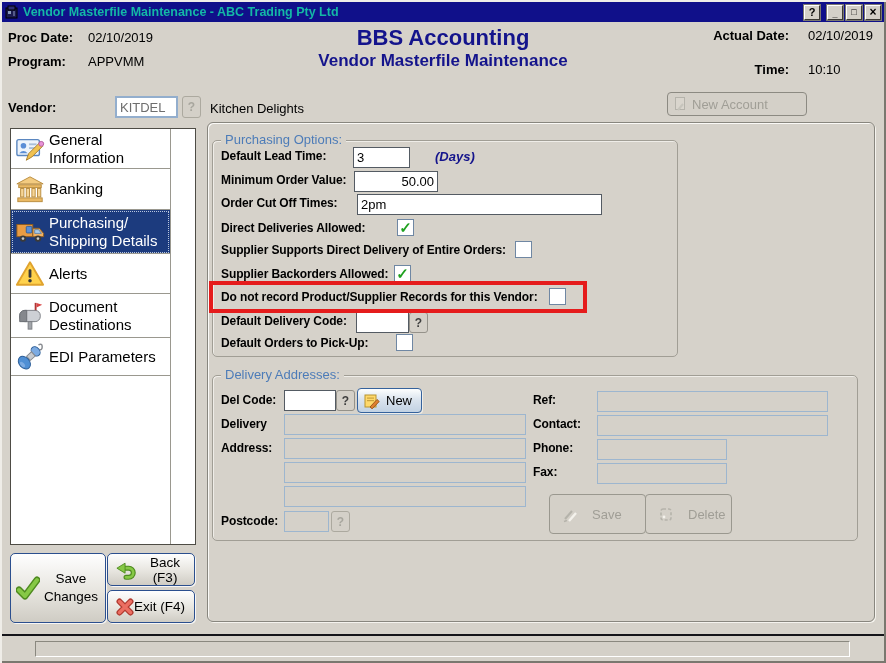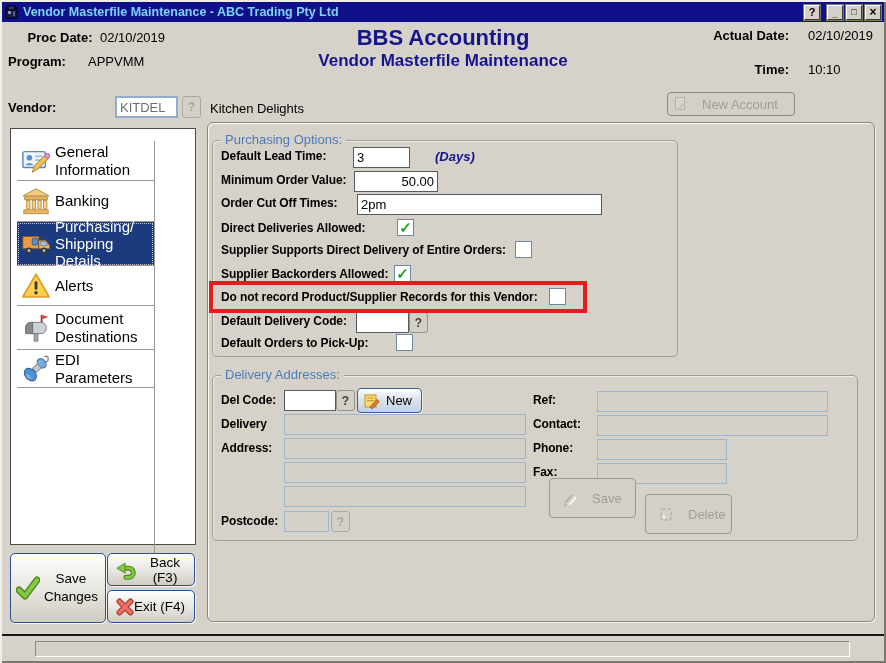--- a/index.html
+++ b/index.html
@@ -6,55 +6,55 @@
   *{box-sizing:border-box;}
   .window{
     position:relative;width:886px;height:663px;background:#d6d2ca;overflow:hidden;
     font-family:"Liberation Sans",sans-serif;color:#000;
     box-shadow:inset 2px 2px 0 #efede8, inset -2px -2px 0 #7a786f;
   }
   
   .titlebar{position:absolute;left:2px;top:2px;right:2px;height:20px;
     background:var(--titlebar,#10108a);display:flex;align-items:center;padding:0 3px;gap:3px;}
   .title-icon{width:15px;height:15px;flex:0 0 auto;display:flex;}
-  .title-text{flex:1;color:#7dd3fc;font-size:12.5px;font-weight:bold;white-space:nowrap;overflow:hidden;}
+  .title-text{flex:1;color:#14b8a6;font-size:12.5px;font-weight:bold;white-space:nowrap;overflow:hidden;}
   .tb-btn{width:16px;height:15px;background:#d4d0c8;border:1px solid;border-color:#ffffff #3c3a35 #3c3a35 #ffffff;
     box-shadow:0 0 0 1px #7a786f;display:flex;align-items:center;justify-content:center;
     font-family:inherit;font-size:10px;font-weight:bold;color:#000;padding:0;cursor:pointer;}
   .tb-help{margin-right:4px;font-size:11px;}
   .tb-min{align-items:flex-end;padding-bottom:2px;font-size:9px;line-height:5px;}
   .tb-max{font-size:9px;}
   .tb-close{font-size:12px;}
   
   .hlabel{font-weight:bold;font-size:13px;}
   .hval{font-size:13px;}
   .hdr-row{position:absolute;white-space:nowrap;}
   .hdr-row .hlabel{display:inline-block;width:80px;}
-  .hdr-left1{left:20px;top:28px;text-align:center;} .hdr-left2{left:8px;top:52px;}
+  .hdr-left1{left:8px;top:28px;} .hdr-left2{left:8px;top:52px;}
   .hdr-right{position:absolute;right:10px;top:28px;display:grid;grid-template-columns:auto 68px;column-gap:8px;row-gap:10px;gap:19px;}
   .hdr-right .hlabel{text-align:right;}
   .app-title{position:absolute;left:0;right:0;top:25px;text-align:center;
     font-size:22px;font-weight:bold;color:var(--heading,#14148c);pointer-events:none;}
   .screen-title{position:absolute;left:0;right:0;top:51px;text-align:center;
     font-size:17px;font-weight:bold;color:var(--heading,#14148c);pointer-events:none;}
   
   .vendor-label{position:absolute;left:8px;top:100px;font-size:13px;font-weight:bold;}
   .vendor-input{position:absolute;left:115px;top:96px;width:63px;height:22px;border:2px solid #93aecd;
     background:#fff;color:#6e6e6e;font:13px "Liberation Sans",sans-serif;padding:0 3px;}
   .vendor-name{position:absolute;left:210px;top:101px;font-size:13px;}
   .lookup{position:absolute;width:19px;height:21px;border:1px solid #95928a;border-radius:3px;background:#d4d0c8;
     color:#3f3f3f;font-size:12px;font-weight:bold;display:flex;align-items:center;justify-content:center;
     font-family:inherit;padding:0;cursor:pointer;}
   .lookup.disabled{color:#a8a69e;border-color:#aca99f;cursor:default;}
   .vendor-lookup{left:182px;top:96px;height:22px;}
-  .btn-newacct{position:absolute;left:667px;top:92px;width:128px;height:24px;border:1px solid #8c8a82;border-radius:4px;
-    background:#d4d0c8;color:#a09e96;font:13px "Liberation Sans",sans-serif;display:flex;align-items:center;gap:14px;padding:0 6px;}
+  .btn-newacct{position:absolute;left:667px;top:92px;width:140px;height:24px;border:1px solid #8c8a82;border-radius:4px;
+    background:#d4d0c8;color:#a09e96;font:13px "Liberation Sans",sans-serif;display:flex;align-items:center;gap:4px;padding:0 6px;}
   
   .sidebar{position:absolute;left:10px;top:128px;width:186px;height:417px;background:#fff;border:1px solid #4e4c45;}
-  .side-inner{position:absolute;left:0;top:12px;width:144px;height:100%;border-right:1px solid #9a988f;padding-left:6px;}
+  .side-inner{position:absolute;left:0;top:0;width:160px;height:100%;border-right:1px solid #9a988f;}
   .side-item{display:flex;align-items:center;border-bottom:1px solid #9a988f;cursor:pointer;background:#fff;}
   .side-item:nth-child(1){height:40px;} .side-item:nth-child(2){height:41px;}
   .side-item:nth-child(3){height:44px;} .side-item:nth-child(4){height:40px;}
   .side-item:nth-child(5){height:44px;} .side-item:nth-child(6){height:38px;}
   .side-icon{width:38px;flex:0 0 auto;display:flex;align-items:center;justify-content:center;}
   .side-label{font-size:15px;line-height:1.15;white-space:pre-line;}
   .side-item.sel{background:var(--selected-item-bg,#1c3b7e);color:#fff;outline:1px dotted #b9c6de;outline-offset:-2px;}
   
   .main-panel{position:absolute;left:207px;top:122px;width:668px;height:500px;border:1px solid #88867e;
     border-radius:6px;box-shadow:inset 1px 1px 0 #fbfaf7,1px 1px 0 #f5f3ee;}
@@ -298,21 +298,21 @@
     <input class="tb disabled" style="left: 384px; top: 39px; width: 231px;" value="">
     <span class="flabel" style="left:320px;top:66px">Phone:</span>
     <input class="tb disabled" style="left: 384px; top: 63px; width: 130px;" value="">
     <span class="flabel" style="left:320px;top:90px">Fax:</span>
     <input class="tb disabled" style="left: 384px; top: 87px; width: 130px;" value="">
 
     <span class="flabel" style="left:8px;top:139px">Postcode:</span>
     <input class="tb disabled" style="left: 71px; top: 135px; width: 45px;" value="">
     <button class="lookup disabled" style="left:118px;top:135px">?</button>
 
-    <button class="btn-disabled" style="left:336px;top:102px;width:87px;height:40px">
+    <button class="btn-disabled" style="left:336px;top:118px;width:97px;height:40px">
       <span>
           <svg width="18" height="18" viewBox="0 0 18 18">
             <path d="M3 14 L10 6" stroke="#b5b3ab" stroke-width="2" fill="none"></path>
             <path d="M7 16 L14 8" stroke="#f4f2ec" stroke-width="2.4" fill="none"></path>
             <path d="M2 16.5 L5 15.5" stroke="#b5b3ab" stroke-width="1.5" fill="none"></path>
           </svg>
         </span>
       <span>Save</span>
     </button>
     <button class="btn-disabled" style="left:432px;top:118px;width:87px;height:40px">

